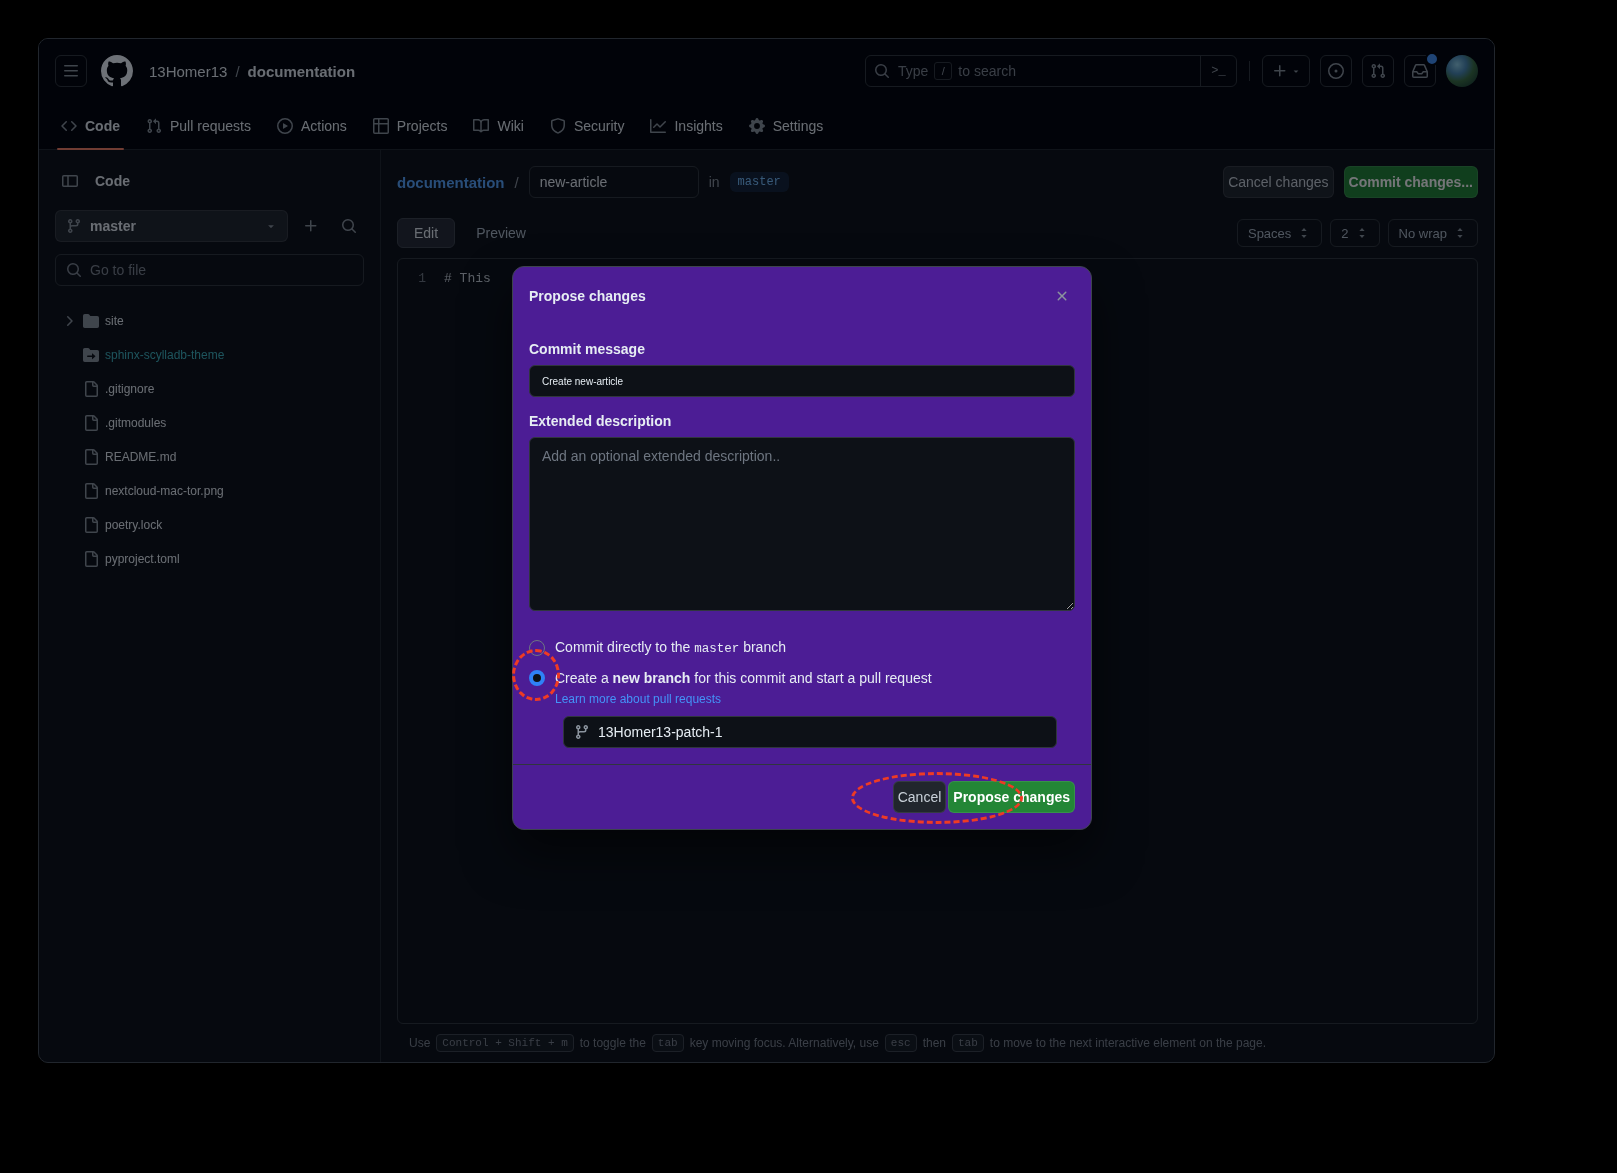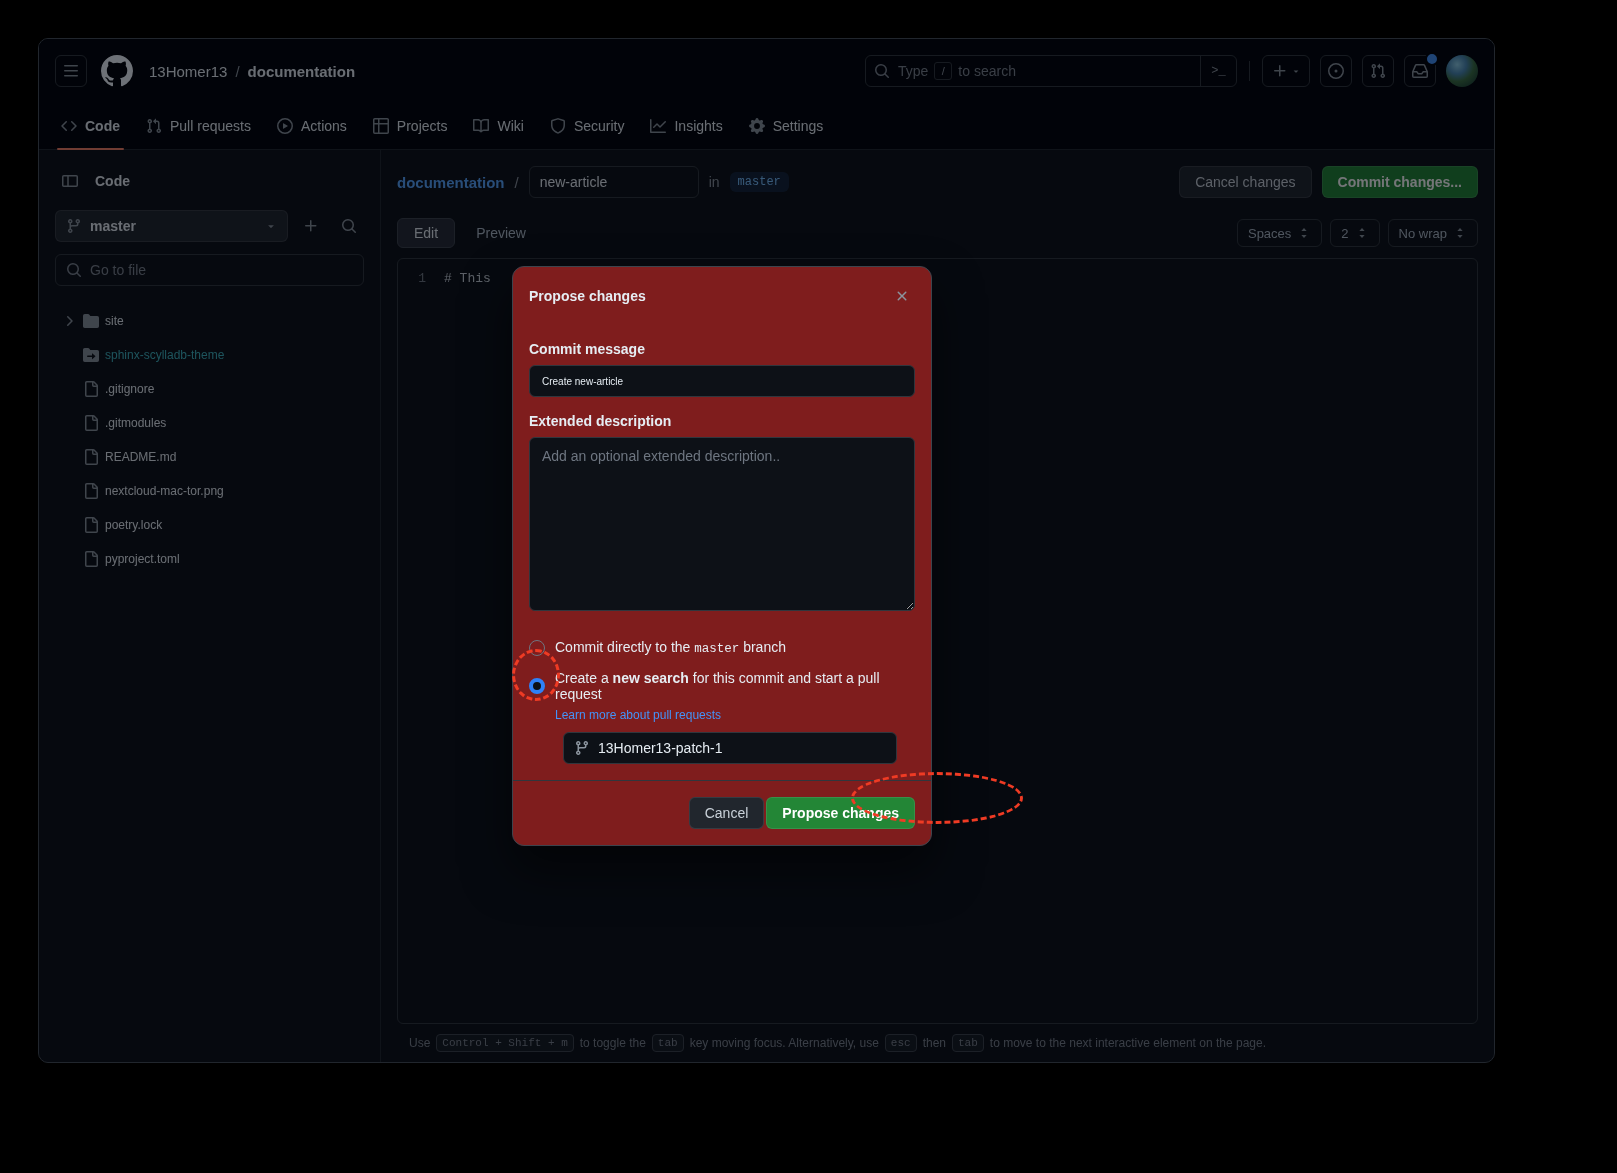--- a/index.html
+++ b/index.html
@@ -69,21 +69,21 @@
 
   .main { flex:1; padding:16px 16px 12px; display:flex; flex-direction:column; min-width:0; }
   .file-header { display:flex; align-items:center; gap:10px; }
   .repo-link { color:#58a6ff; font-weight:600; font-size:15px; }
   .crumb-sep { color:#8b949e; font-size:15px; }
   .filename-input { width:170px; height:32px; background:#0d1117; border:1px solid #30363d; border-radius:6px;
                     color:#e6edf3; font-size:14px; padding:0 10px; font-family:inherit; }
   .in-label { color:#8b949e; font-size:14px; }
   .branch-badge { font-family:"Liberation Mono",monospace; font-size:12px; color:#79c0ff;
                   background:rgba(56,139,253,0.15); padding:3px 8px; border-radius:6px; }
-  .btn { height:32px; padding:0 15px; border-radius:6px; font-size:14px; font-weight:500;
+  .btn { height:32px; padding:0 4px; border-radius:6px; font-size:14px; font-weight:500;
          display:inline-flex; align-items:center; justify-content:center; white-space:nowrap; }
   .btn.secondary { background:#21262d; border:1px solid rgba(240,246,252,0.1); color:#c9d1d9; }
   .btn.primary { background:#238636; border:1px solid rgba(240,246,252,0.1); color:#fff; font-weight:600; }
 
   .editor-toolbar { display:flex; align-items:center; margin-top:20px; gap:8px; }
   .seg { display:flex; gap:4px; }
   .seg-btn { padding:6px 16px; font-size:14px; color:#adbac7; border-radius:6px; border:1px solid transparent; }
   .seg-btn.active { background:#262c36; border-color:#3d444d; color:#e6edf3; font-weight:500; }
   .select { height:28px; display:inline-flex; align-items:center; gap:6px; padding:0 10px;
             border:1px solid #30363d; border-radius:6px; font-size:13px; color:#adbac7; }
@@ -94,21 +94,21 @@
   .gutter { width:46px; text-align:right; padding-right:18px; color:#6e7681; flex:none; }
   .code-text { color:#c9d1d9; white-space:pre; }
 
   .hint { margin-top:10px; display:flex; align-items:center; gap:6px; font-size:12px; color:#7d8590;
           padding-left:12px; white-space:nowrap; overflow:hidden; }
   .kbd { font-family:"Liberation Mono",monospace; font-size:11px; color:#7d8590; border:1px solid #3d444d;
          border-radius:4px; padding:2px 5px; background:#161b22; flex:none; }
 
   
   .dim { position:absolute; inset:0; background:rgba(1,4,9,0.55); z-index:10; }
-  .modal { position:absolute; left:473px; top:227px; width:420px; background:#7f1d1d;
+  .modal { position:absolute; left:473px; top:227px; width:580px; background:#4c1d95;
            border:1px solid #3d444d; border-radius:12px; z-index:20; box-shadow:0 24px 48px rgba(0,0,0,0.55); }
   .modal-head { display:flex; align-items:center; padding:16px; }
   .modal-title { font-size:14px; font-weight:600; flex:1; }
   .close { width:26px; height:26px; border-radius:6px; color:#8b949e; display:flex; align-items:center; justify-content:center; }
   .modal-body { padding:0 16px; }
   .modal-body label { display:block; font-size:14px; font-weight:600; margin:16px 0 8px; }
   .text-input { width:100%; height:32px; background:#0d1117; border:1px solid #30363d; border-radius:6px;
                 color:#e6edf3; font-size:10px; padding:0 12px; font-family:inherit; }
   .desc { width:100%; height:174px; background:#0d1117; border:1px solid #30363d; border-radius:6px;
           color:#e6edf3; font-size:14px; padding:10px 12px; font-family:inherit; resize:vertical; }
@@ -497,21 +497,21 @@
           <span>Commit directly to the</span>
           <span class="mono">master</span>
           <span>branch</span>
         </span>
       </div>
 
       <div class="radio-row second">
         <span class="radio checked"></span>
         <span class="radio-label">
           <span>Create a</span>
-          <span class="boldtext">new search</span>
+          <span class="boldtext">new branch</span>
           <span>for this commit and start a pull request</span>
         </span>
       </div>
 
       <a class="learn-link">Learn more about pull requests</a>
 
       <div class="branch-input">
         <span data-icon="git-branch" class="muted">
             <svg width="16" height="16" viewBox="0 0 16 16" aria-hidden="true">
               <path fill="currentColor" fill-rule="evenodd" d="M9.5 3.25a2.25 2.25 0 1 1 3 2.122V6A2.5 2.5 0 0 1 10 8.5H6a1 1 0 0 0-1 1v1.128a2.251 2.251 0 1 1-1.5 0V5.372a2.25 2.25 0 1 1 1.5 0v1.836A2.493 2.493 0 0 1 6 7h4a1 1 0 0 0 1-1v-.628A2.25 2.25 0 0 1 9.5 3.25Zm-6 0a.75.75 0 1 0 1.5 0 .75.75 0 0 0-1.5 0Zm8.25-.75a.75.75 0 1 0 0 1.5.75.75 0 0 0 0-1.5ZM4.25 12a.75.75 0 1 0 0 1.5.75.75 0 0 0 0-1.5Z"></path>

